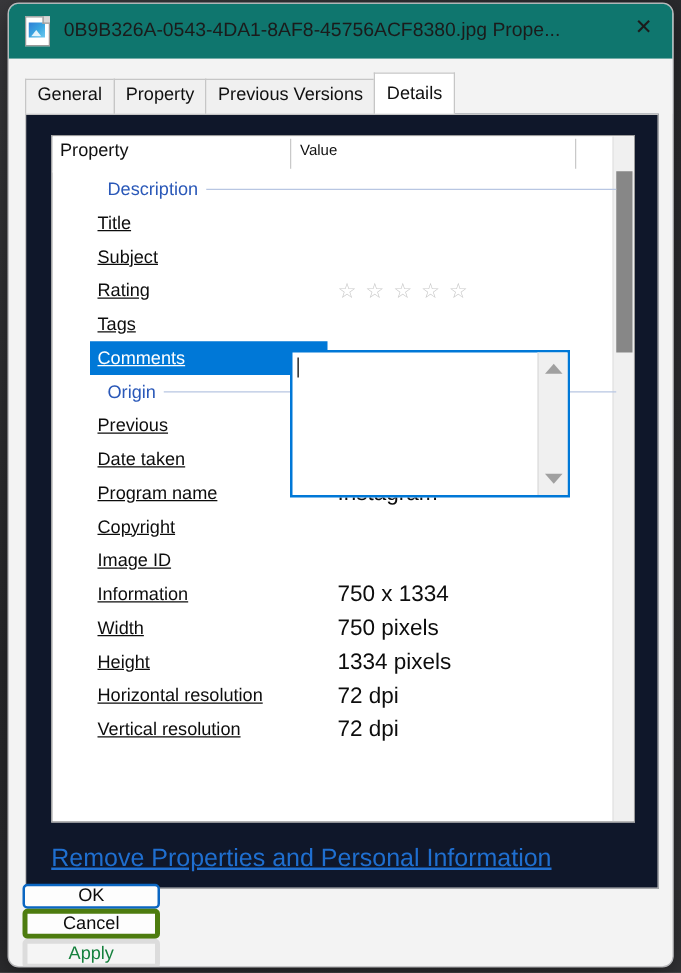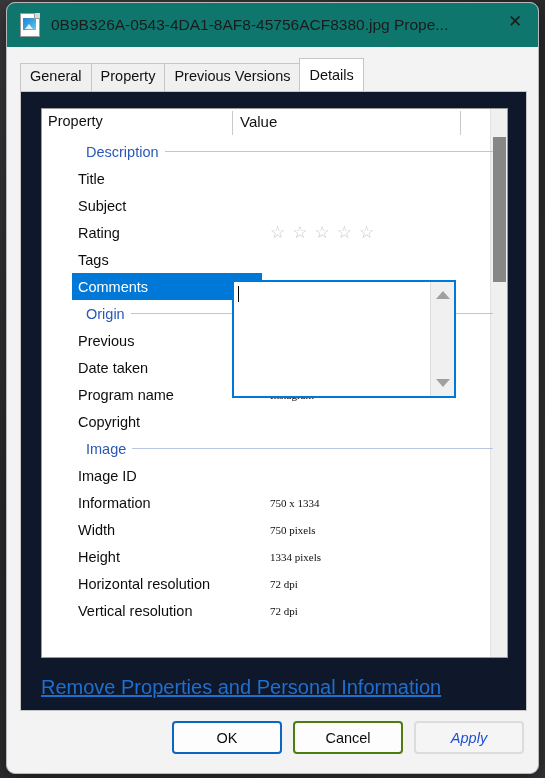--- a/index.html
+++ b/index.html
@@ -166,21 +166,21 @@
   }
   .list-head .col-prop {
     position: absolute;
     left: 6px; top: 4px;
     font-size: 14.5px;
     color: #101010;
   }
   .list-head .col-val {
     position: absolute;
     left: 198px; top: 4px;
-    font-size: 15px;
+    font-size: 12px;
     color: #101010;
   }
   .list-head .sep1 {
     position: absolute;
     left: 190px; top: 2px;
     width: 1px; height: 24px;
     background: #c9c9c9;
   }
   .list-head .sep2 {
     position: absolute;
@@ -198,28 +198,28 @@
     height: 27px;
     display: flex;
     align-items: center;
   }
   .row .pname {
     position: absolute;
     left: 6px;
     font-size: 14.5px;
     color: #0d0d0d;
     white-space: nowrap;
+    text-decoration: underline;
   }
   .row .pval {
     position: absolute;
     left: 198px;
-    font-size: 11px;
+    font-size: 18px;
     color: #0d0d0d;
     white-space: nowrap;
-    font-family: Liberation Serif, serif;
   }
   .row.selected {
     background: #0078d7;
     width: 190px;
     text-align: right;
   }
   .row.selected .pname {
     color: #ffffff;
   }
 
@@ -336,43 +336,43 @@
     position: absolute;
     left: 0;
     top: 718px;
     width: 100%;
     height: 54px;
     display: flex;
     justify-content: flex-end;
     align-items: flex-start;
     padding-right: 14px;
     box-sizing: border-box;
+    flex-direction: column;
   }
   .btn {
     width: 110px;
     height: 33px;
     margin-left: 11px;
     font-size: 14.5px;
     color: #0c0c0c;
     background: #fdfdfd;
-    border: 2px solid #4d7c0f;
+    border: 4px solid #4d7c0f;
     border-radius: 4px;
     display: flex;
     align-items: center;
     justify-content: center;
     box-sizing: border-box;
   }
   .btn.default {
     border: 2px solid #0a66c2;
   }
   .btn.disabled {
-    color: #1d4ed8;
+    color: #15803d;
     background: #f5f5f5;
     border-color: #dcdcdc;
-    font-style: italic;
   }
 </style>
 </head>
 <body>
 
 <div class="dialog">
 
   <div class="titlebar">
     <div class="file-icon">
       <div class="sheet"></div>
@@ -438,24 +438,20 @@
           <div class="row">
             <div class="pname">Date taken</div>
           </div>
           <div class="row">
             <div class="pname">Program name</div>
             <div class="pval">Instagram</div>
           </div>
           <div class="row">
             <div class="pname">Copyright</div>
           </div>
-          <div class="row section">
-            <div class="rule"></div>
-            <div class="sec-label">Image</div>
-          </div>
           <div class="row">
             <div class="pname">Image ID</div>
           </div>
           <div class="row">
             <div class="pname">Information</div>
             <div class="pval">750 x 1334</div>
           </div>
           <div class="row">
             <div class="pname">Width</div>
             <div class="pval">750 pixels</div>

